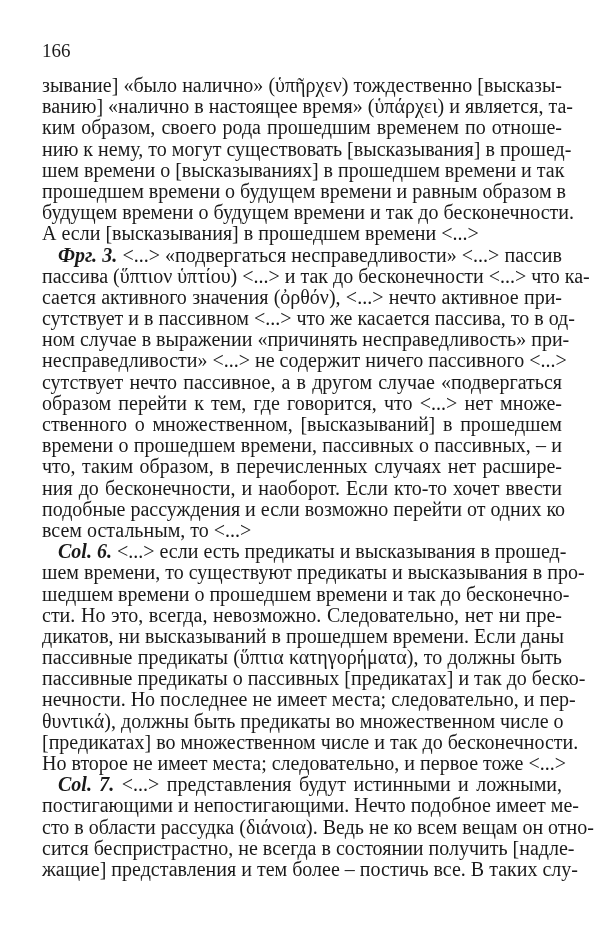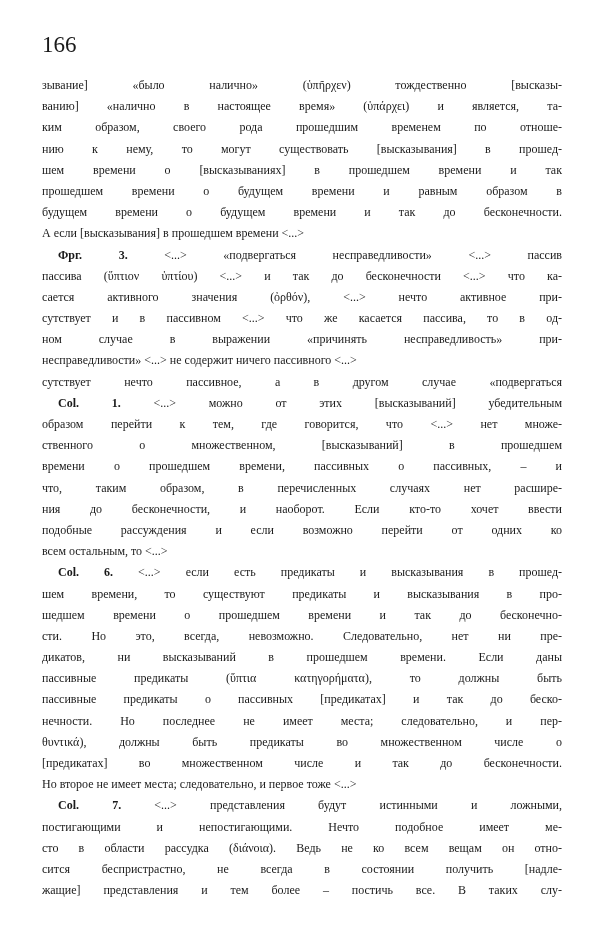--- a/index.html
+++ b/index.html
@@ -1,25 +1,25 @@
 <!DOCTYPE html>
 <html><head>
 <meta charset="utf-8">
 <style>
   html, body { margin: 0; padding: 0; background: #ffffff; }
   body { width: 600px; height: 950px; position: relative; overflow: hidden; }
   .page { position: absolute; left: 42px; top: 0; width: 520px; color: #1a1a1a;
           font-family: "Liberation Serif", "DejaVu Serif", serif; }
-  .page-number { position: absolute; left: 0; top: 34px; font-size: 23px; line-height: 22px; }
+  .page-number { position: absolute; left: 0; top: 40px; font-size: 19px; line-height: 22px; }
   .body { position: absolute; left: 0; top: 75px; width: 520px; }
-  .line { display: block; height: 21.2px; line-height: 21.2px; font-size: 12px;
+  .line { display: block; height: 21.2px; line-height: 21.2px; font-size: 20px;
           white-space: nowrap; text-align: justify; text-align-last: justify; }
   .line.last { text-align-last: left; }
   .line.indent { padding-left: 16px; }
-  .lbl { font-weight: bold; }
+  .lbl { font-weight: bold; font-style: italic; }
 </style>
 </head>
 <body>
 
 <div class="page">
   <div class="page-number">166</div>
 
   <div class="body">
 
     <div>
@@ -37,21 +37,20 @@
       <span class="line indent"><span class="lbl">Фрг. 3.</span><span> &lt;...&gt; «подвергаться несправедливости» &lt;...&gt; пассив</span></span>
       <span class="line">пассива (ὕπτιον ὑπτίου) &lt;...&gt; и так до бесконечности &lt;...&gt; что ка-</span>
       <span class="line">сается активного значения (ὀρθόν), &lt;...&gt; нечто активное при-</span>
       <span class="line">сутствует и в пассивном &lt;...&gt; что же касается пассива, то в од-</span>
       <span class="line">ном случае в выражении «причинять несправедливость» при-</span>
       <span class="line last">несправедливости» &lt;...&gt; не содержит ничего пассивного &lt;...&gt;</span>
       <span class="line">сутствует нечто пассивное, а в другом случае «подвергаться</span>
     </div>
 
     <div>
-      <span class="line indent"><span class="lbl">Col. 1.</span><span> &lt;...&gt; можно от этих [высказываний] убедительным</span></span>
       <span class="line">образом перейти к тем, где говорится, что &lt;...&gt; нет множе-</span>
       <span class="line">ственного о множественном, [высказываний] в прошедшем</span>
       <span class="line">времени о прошедшем времени, пассивных о пассивных, – и</span>
       <span class="line">что, таким образом, в перечисленных случаях нет расшире-</span>
       <span class="line">ния до бесконечности, и наоборот. Если кто-то хочет ввести</span>
       <span class="line">подобные рассуждения и если возможно перейти от одних ко</span>
       <span class="line last">всем остальным, то &lt;...&gt;</span>
     </div>
 
     <div>

